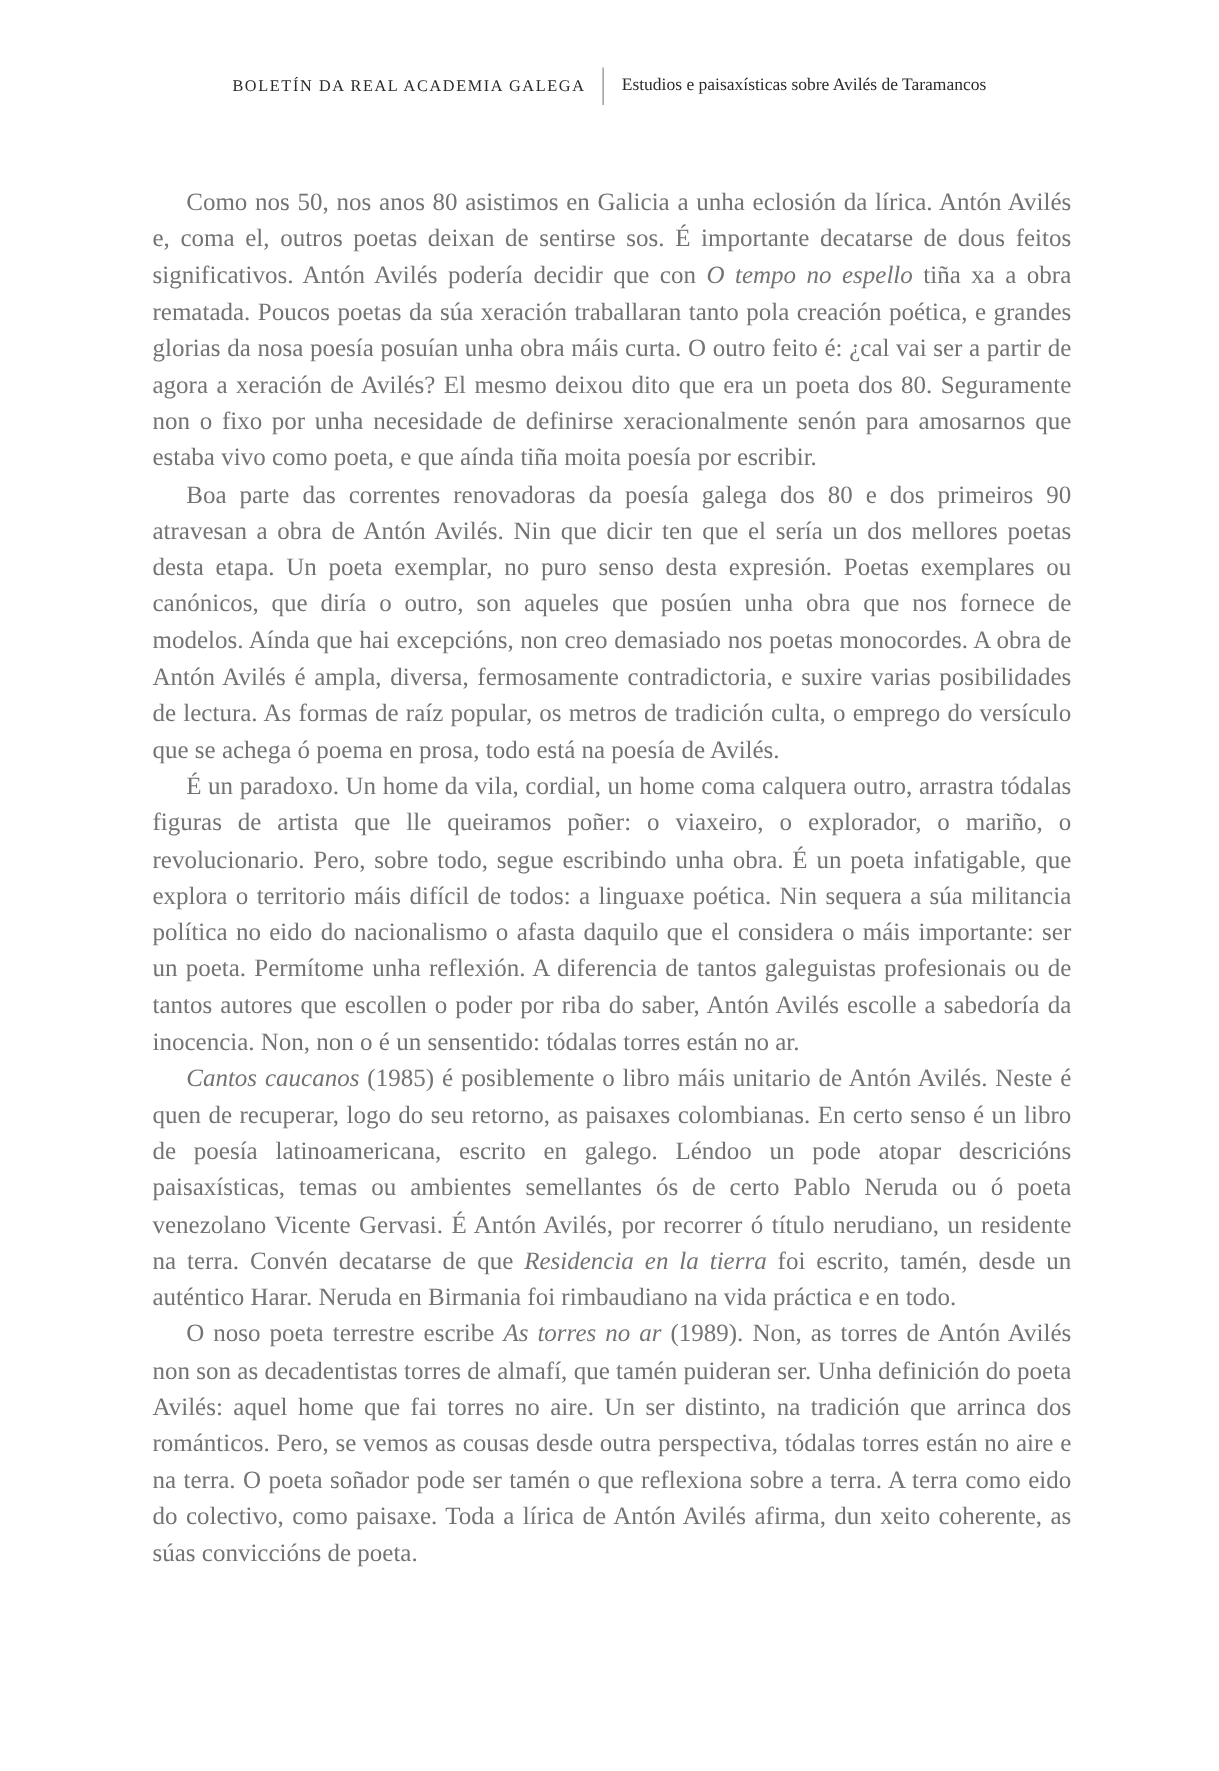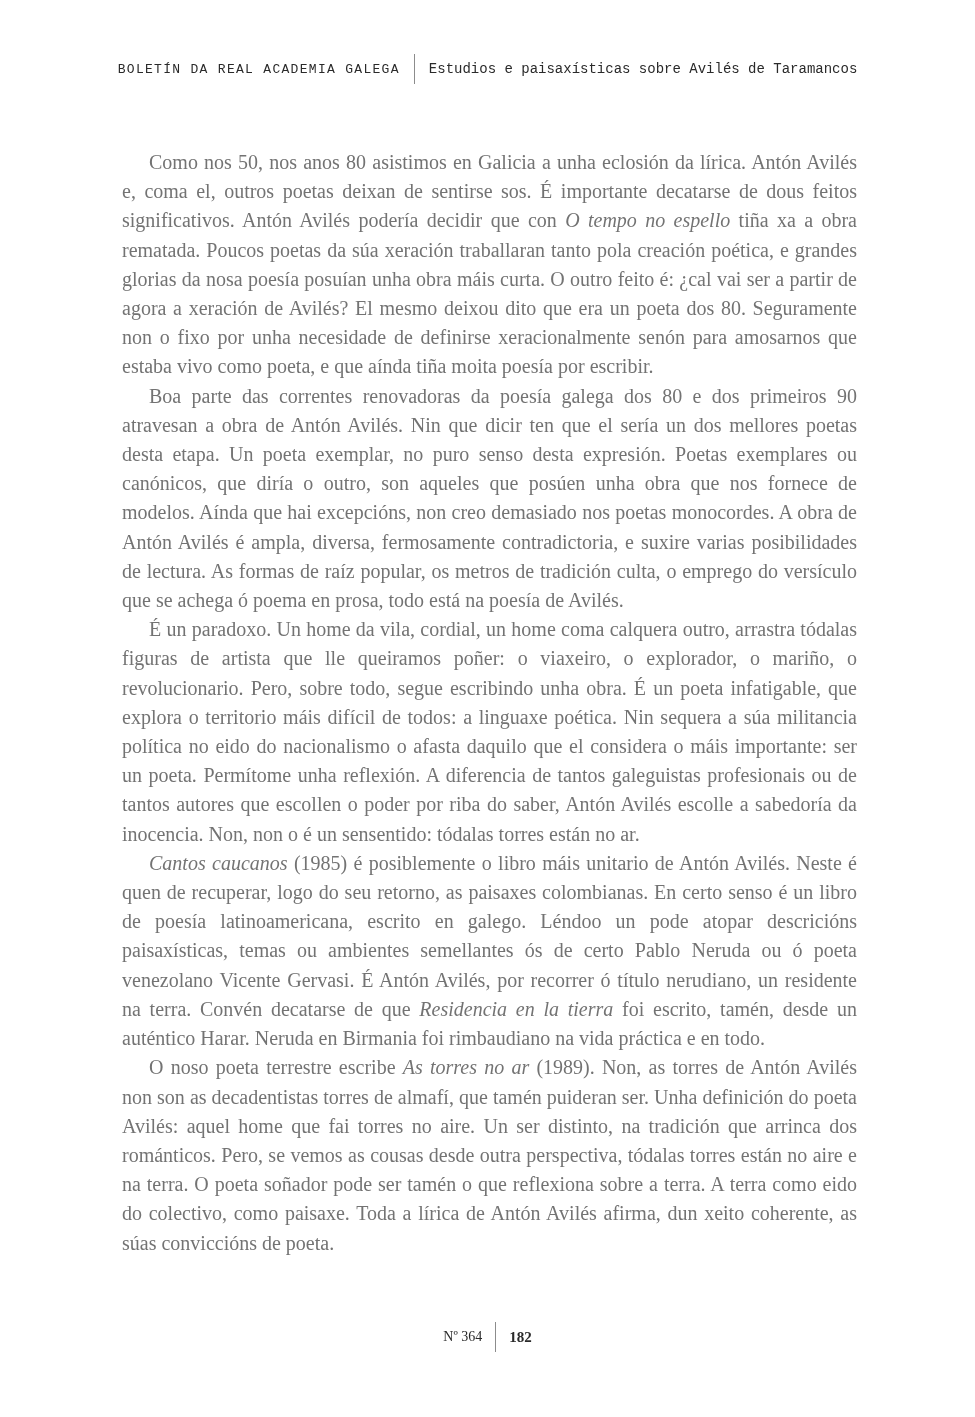--- a/index.html
+++ b/index.html
@@ -19,21 +19,20 @@
   }
   .page-header {
     position: absolute;
     top: 54px;
     left: 0;
     width: 100%;
     display: flex;
     justify-content: center;
     align-items: center;
     gap: 14px;
-    font-family: Liberation Mono, monospace;
   }
   .journal-title {
     font-size: 13px;
     letter-spacing: 1.3px;
     color: #2a2a2a;
     white-space: nowrap;
   }
   .v-divider {
     width: 1px;
     height: 30px;
@@ -92,19 +91,14 @@
   </header>
 
   <main class="article" id="article-body">
       <p><span>Como nos 50, nos anos 80 asistimos en Galicia a unha eclosión da lírica. Antón Avilés e, coma el, outros poetas deixan de sentirse sos. É importante decatarse de dous feitos significativos. Antón Avilés podería decidir que con </span><span class="it">O tempo no espello</span><span> tiña xa a obra rematada. Poucos poetas da súa xeración traballaran tanto pola creación poética, e grandes glorias da nosa poesía posuían unha obra máis curta. O outro feito é: ¿cal vai ser a partir de agora a xeración de Avilés? El mesmo deixou dito que era un poeta dos 80. Seguramente non o fixo por unha necesidade de definirse xeracionalmente senón para amosarnos que estaba vivo como poeta, e que aínda tiña moita poesía por escribir.</span></p>
       <p><span>Boa parte das correntes renovadoras da poesía galega dos 80 e dos primeiros 90 atravesan a obra de Antón Avilés. Nin que dicir ten que el sería un dos mellores poetas desta etapa. Un poeta exemplar, no puro senso desta expresión. Poetas exemplares ou canónicos, que diría o outro, son aqueles que posúen unha obra que nos fornece de modelos. Aínda que hai excepcións, non creo demasiado nos poetas monocordes. A obra de Antón Avilés é ampla, diversa, fermosamente contradictoria, e suxire varias posibilidades de lectura. As formas de raíz popular, os metros de tradición culta, o emprego do versículo que se achega ó poema en prosa, todo está na poesía de Avilés.</span></p>
       <p><span>É un paradoxo. Un home da vila, cordial, un home coma calquera outro, arrastra tódalas figuras de artista que lle queiramos poñer: o viaxeiro, o explorador, o mariño, o revolucionario. Pero, sobre todo, segue escribindo unha obra. É un poeta infatigable, que explora o territorio máis difícil de todos: a linguaxe poética. Nin sequera a súa militancia política no eido do nacionalismo o afasta daquilo que el considera o máis importante: ser un poeta. Permítome unha reflexión. A diferencia de tantos galeguistas profesionais ou de tantos autores que escollen o poder por riba do saber, Antón Avilés escolle a sabedoría da inocencia. Non, non o é un sensentido: tódalas torres están no ar.</span></p>
       <p><span class="it">Cantos caucanos</span><span> (1985) é posiblemente o libro máis unitario de Antón Avilés. Neste é quen de recuperar, logo do seu retorno, as paisaxes colombianas. En certo senso é un libro de poesía latinoamericana, escrito en galego. Léndoo un pode atopar descricións paisaxísticas, temas ou ambientes semellantes ós de certo Pablo Neruda ou ó poeta venezolano Vicente Gervasi. É Antón Avilés, por recorrer ó título nerudiano, un residente na terra. Convén decatarse de que </span><span class="it">Residencia en la tierra</span><span> foi escrito, tamén, desde un auténtico Harar. Neruda en Birmania foi rimbaudiano na vida práctica e en todo.</span></p>
       <p><span>O noso poeta terrestre escribe </span><span class="it">As torres no ar</span><span> (1989). Non, as torres de Antón Avilés non son as decadentistas torres de almafí, que tamén puideran ser. Unha definición do poeta Avilés: aquel home que fai torres no aire. Un ser distinto, na tradición que arrinca dos románticos. Pero, se vemos as cousas desde outra perspectiva, tódalas torres están no aire e na terra. O poeta soñador pode ser tamén o que reflexiona sobre a terra. A terra como eido do colectivo, como paisaxe. Toda a lírica de Antón Avilés afirma, dun xeito coherente, as súas conviccións de poeta.</span></p>
     </main>
 
-  <footer class="page-footer">
-    <span class="footer-issue">Nº 364</span>
-    <span class="v-divider"></span>
-    <span class="footer-page">182</span>
-  </footer>
 
 </div>
 
 </body></html>

